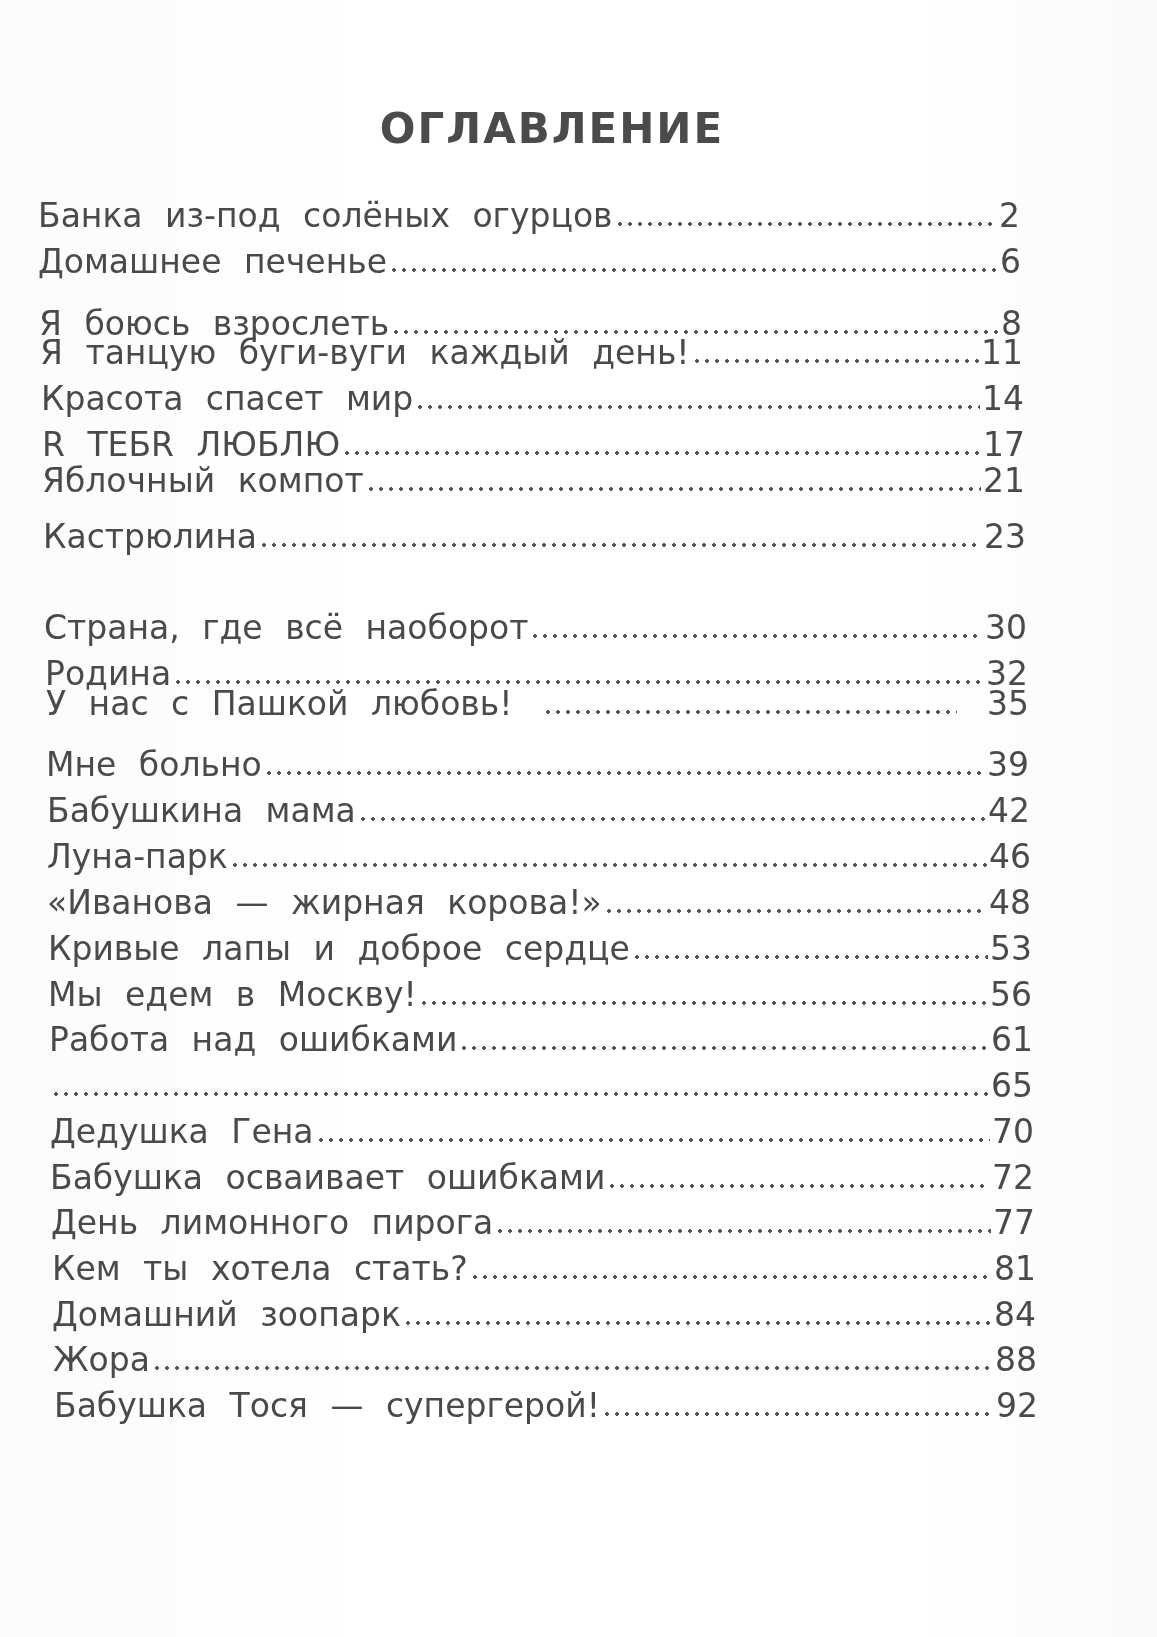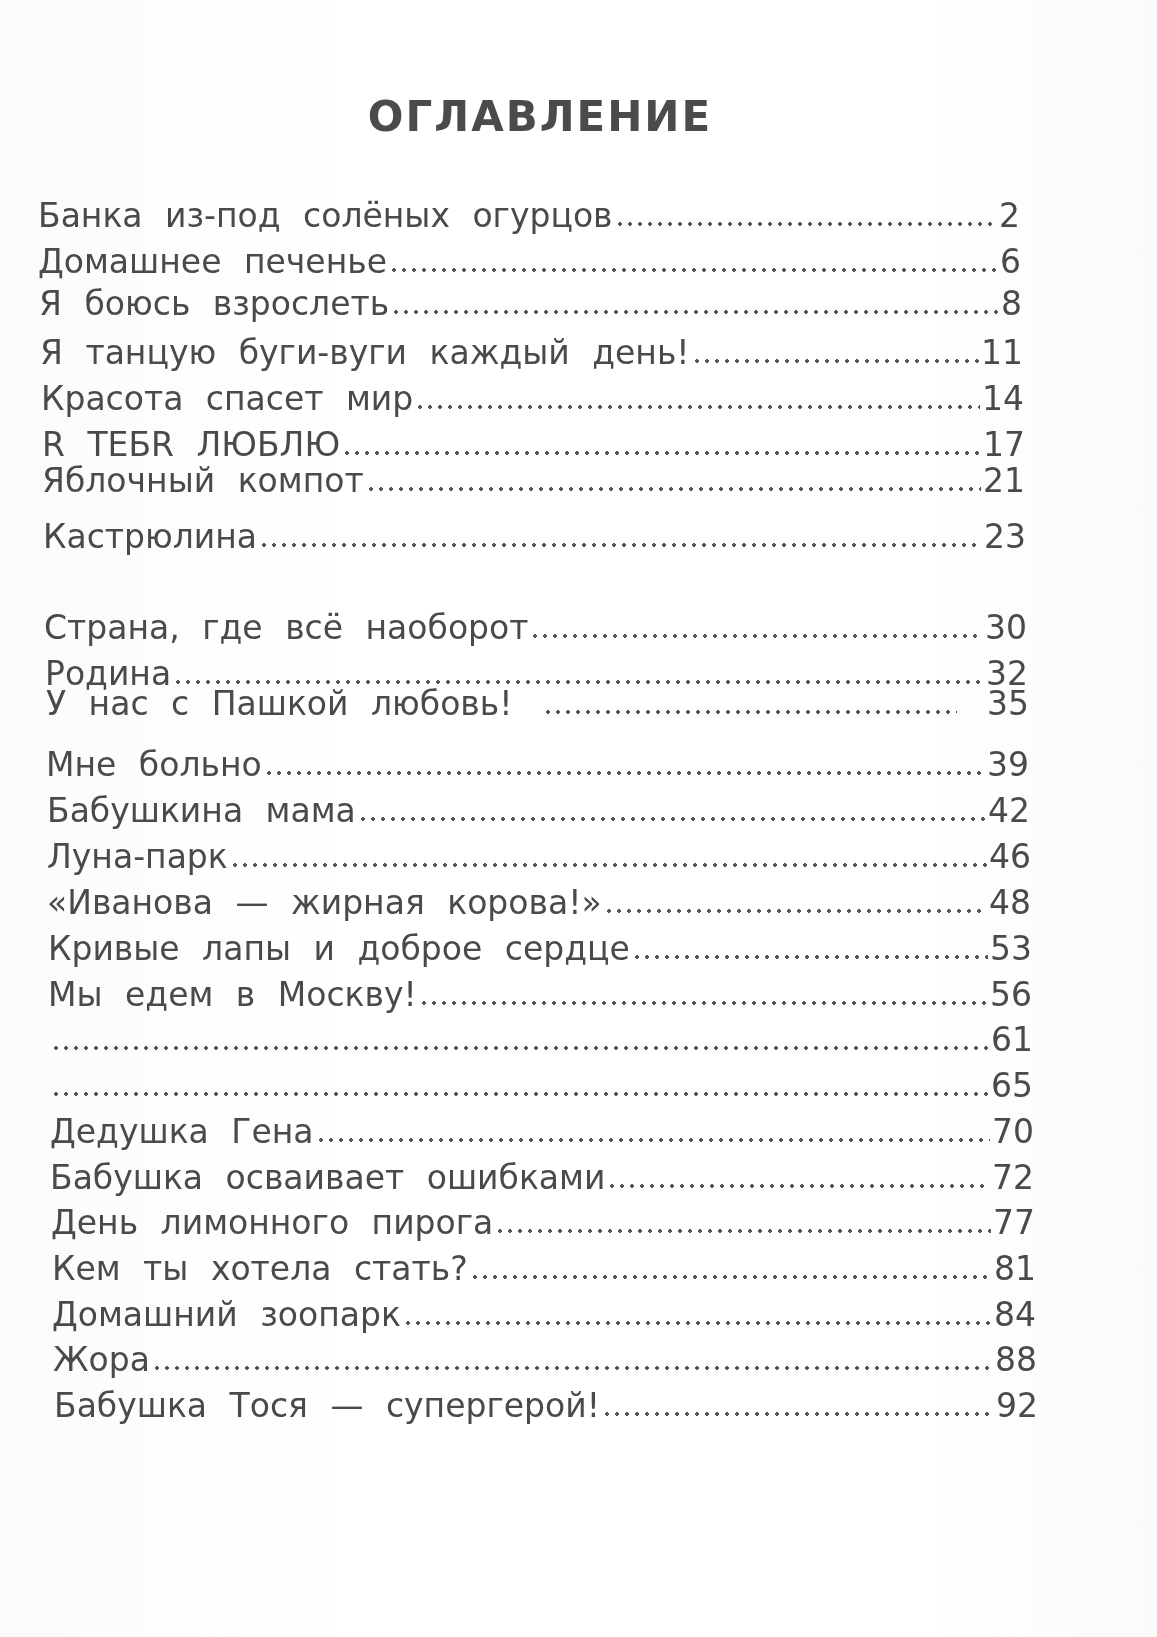--- a/index.html
+++ b/index.html
@@ -24,21 +24,21 @@
       position: absolute;
       top: 92px;
       left: 0;
       width: 1080px;
       text-align: center;
       font-family: "DejaVu Sans", sans-serif;
       font-weight: bold;
       font-size: 42px;
       letter-spacing: 2px;
       color: #4b4b4b;
-      margin: 0;
+      margin: 12px;
     }
     .toc {
       position: absolute;
       top: 0;
       left: 0;
       width: 100%;
       height: 100%;
       list-style: none;
       margin: 16px;
       padding: 0;
@@ -86,21 +86,21 @@
     <li class="toc-row" style="top:176px;left:22px;width:982px;">
       <span class="toc-title">Банка из-под солёных огурцов</span>
       <span class="toc-leader"></span>
       <span class="toc-page">2</span>
     </li>
     <li class="toc-row" style="top:222px;left:22px;width:983px;">
       <span class="toc-title">Домашнее печенье</span>
       <span class="toc-leader"></span>
       <span class="toc-page">6</span>
     </li>
-    <li class="toc-row" style="top:264px;left:23px;width:983px;justify-content:flex-end;">
+    <li class="toc-row" style="top:284px;left:23px;width:983px;justify-content:flex-end;">
       <span class="toc-title">Я боюсь взрослеть</span>
       <span class="toc-leader"></span>
       <span class="toc-page">8</span>
     </li>
     <li class="toc-row" style="top:313px;left:24px;width:983px;">
       <span class="toc-title">Я танцую буги-вуги каждый день!</span>
       <span class="toc-leader"></span>
       <span class="toc-page">11</span>
     </li>
     <li class="toc-row" style="top:359px;left:25px;width:983px;">
@@ -162,20 +162,21 @@
       <span class="toc-title">Кривые лапы и доброе сердце</span>
       <span class="toc-leader"></span>
       <span class="toc-page">53</span>
     </li>
     <li class="toc-row" style="top:955px;left:32px;width:984px;">
       <span class="toc-title">Мы едем в Москву!</span>
       <span class="toc-leader"></span>
       <span class="toc-page">56</span>
     </li>
     <li class="toc-row" style="top:1000px;left:33px;width:984px;">
+      <span class="toc-title">Работа над ошибками</span>
       <span class="toc-leader"></span>
       <span class="toc-page">61</span>
     </li>
     <li class="toc-row" style="top:1046px;left:33px;width:984px;">
       <span class="toc-leader"></span>
       <span class="toc-page">65</span>
     </li>
     <li class="toc-row" style="top:1092px;left:34px;width:984px;">
       <span class="toc-title">Дедушка Гена</span>
       <span class="toc-leader"></span>

